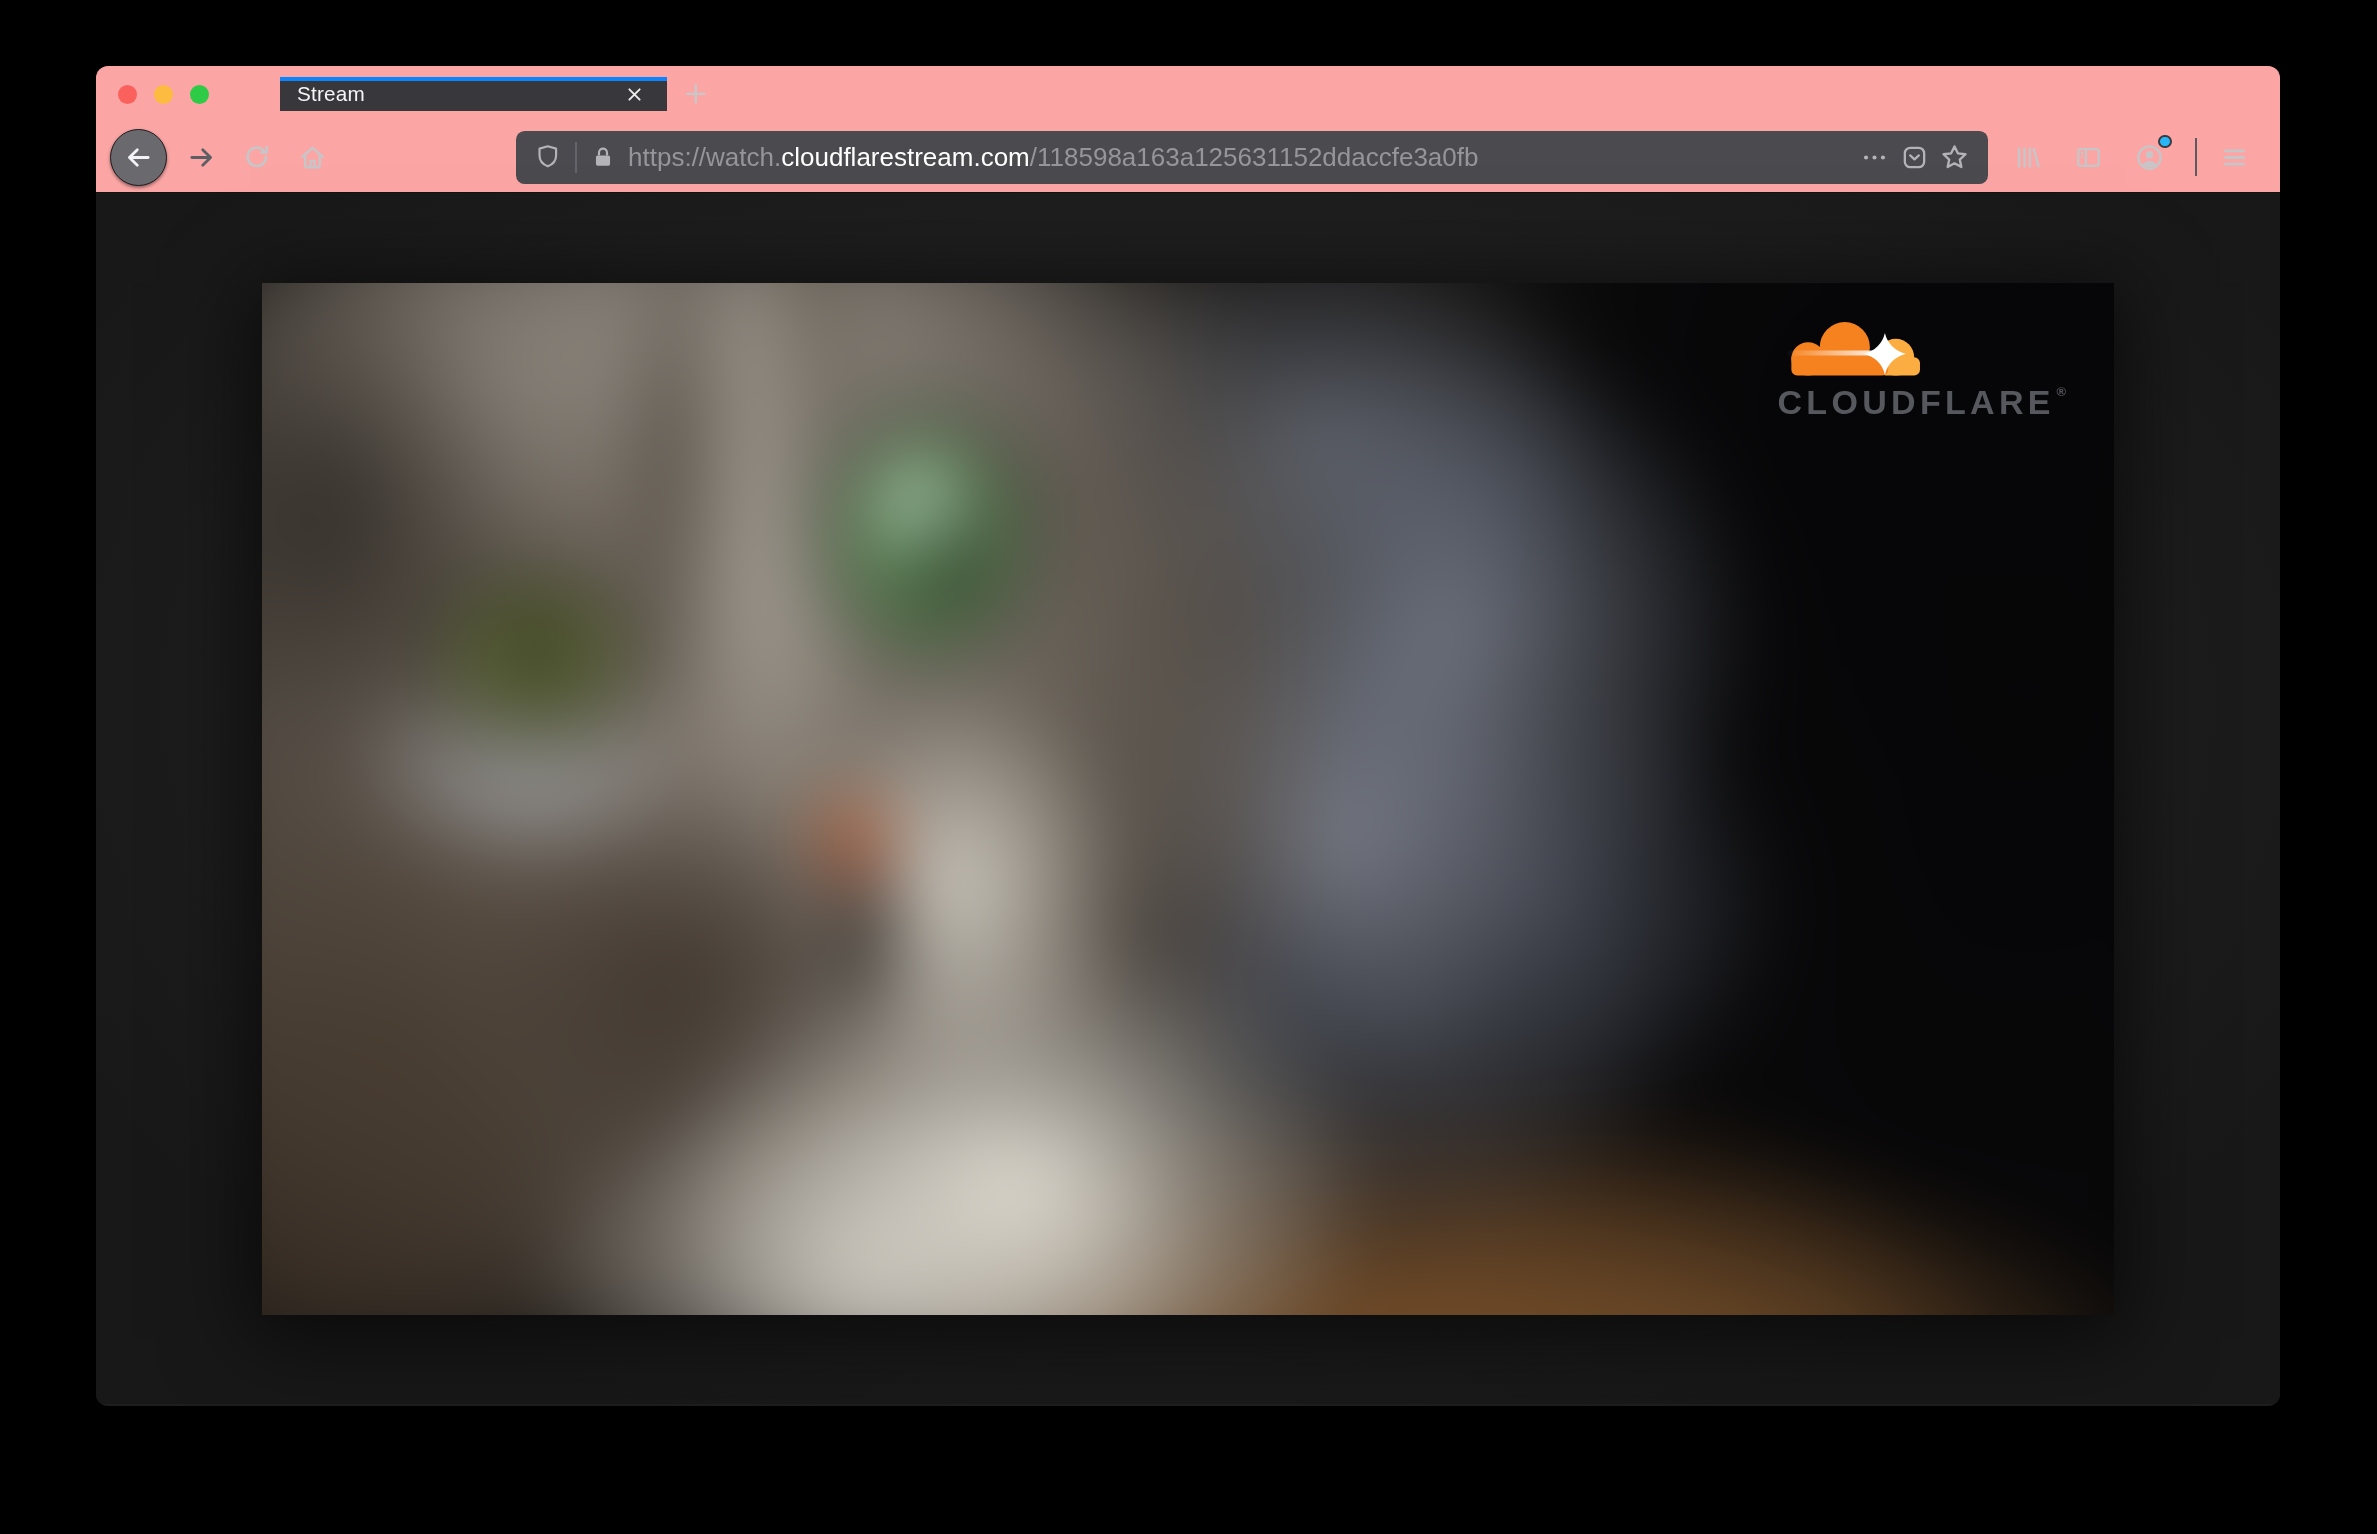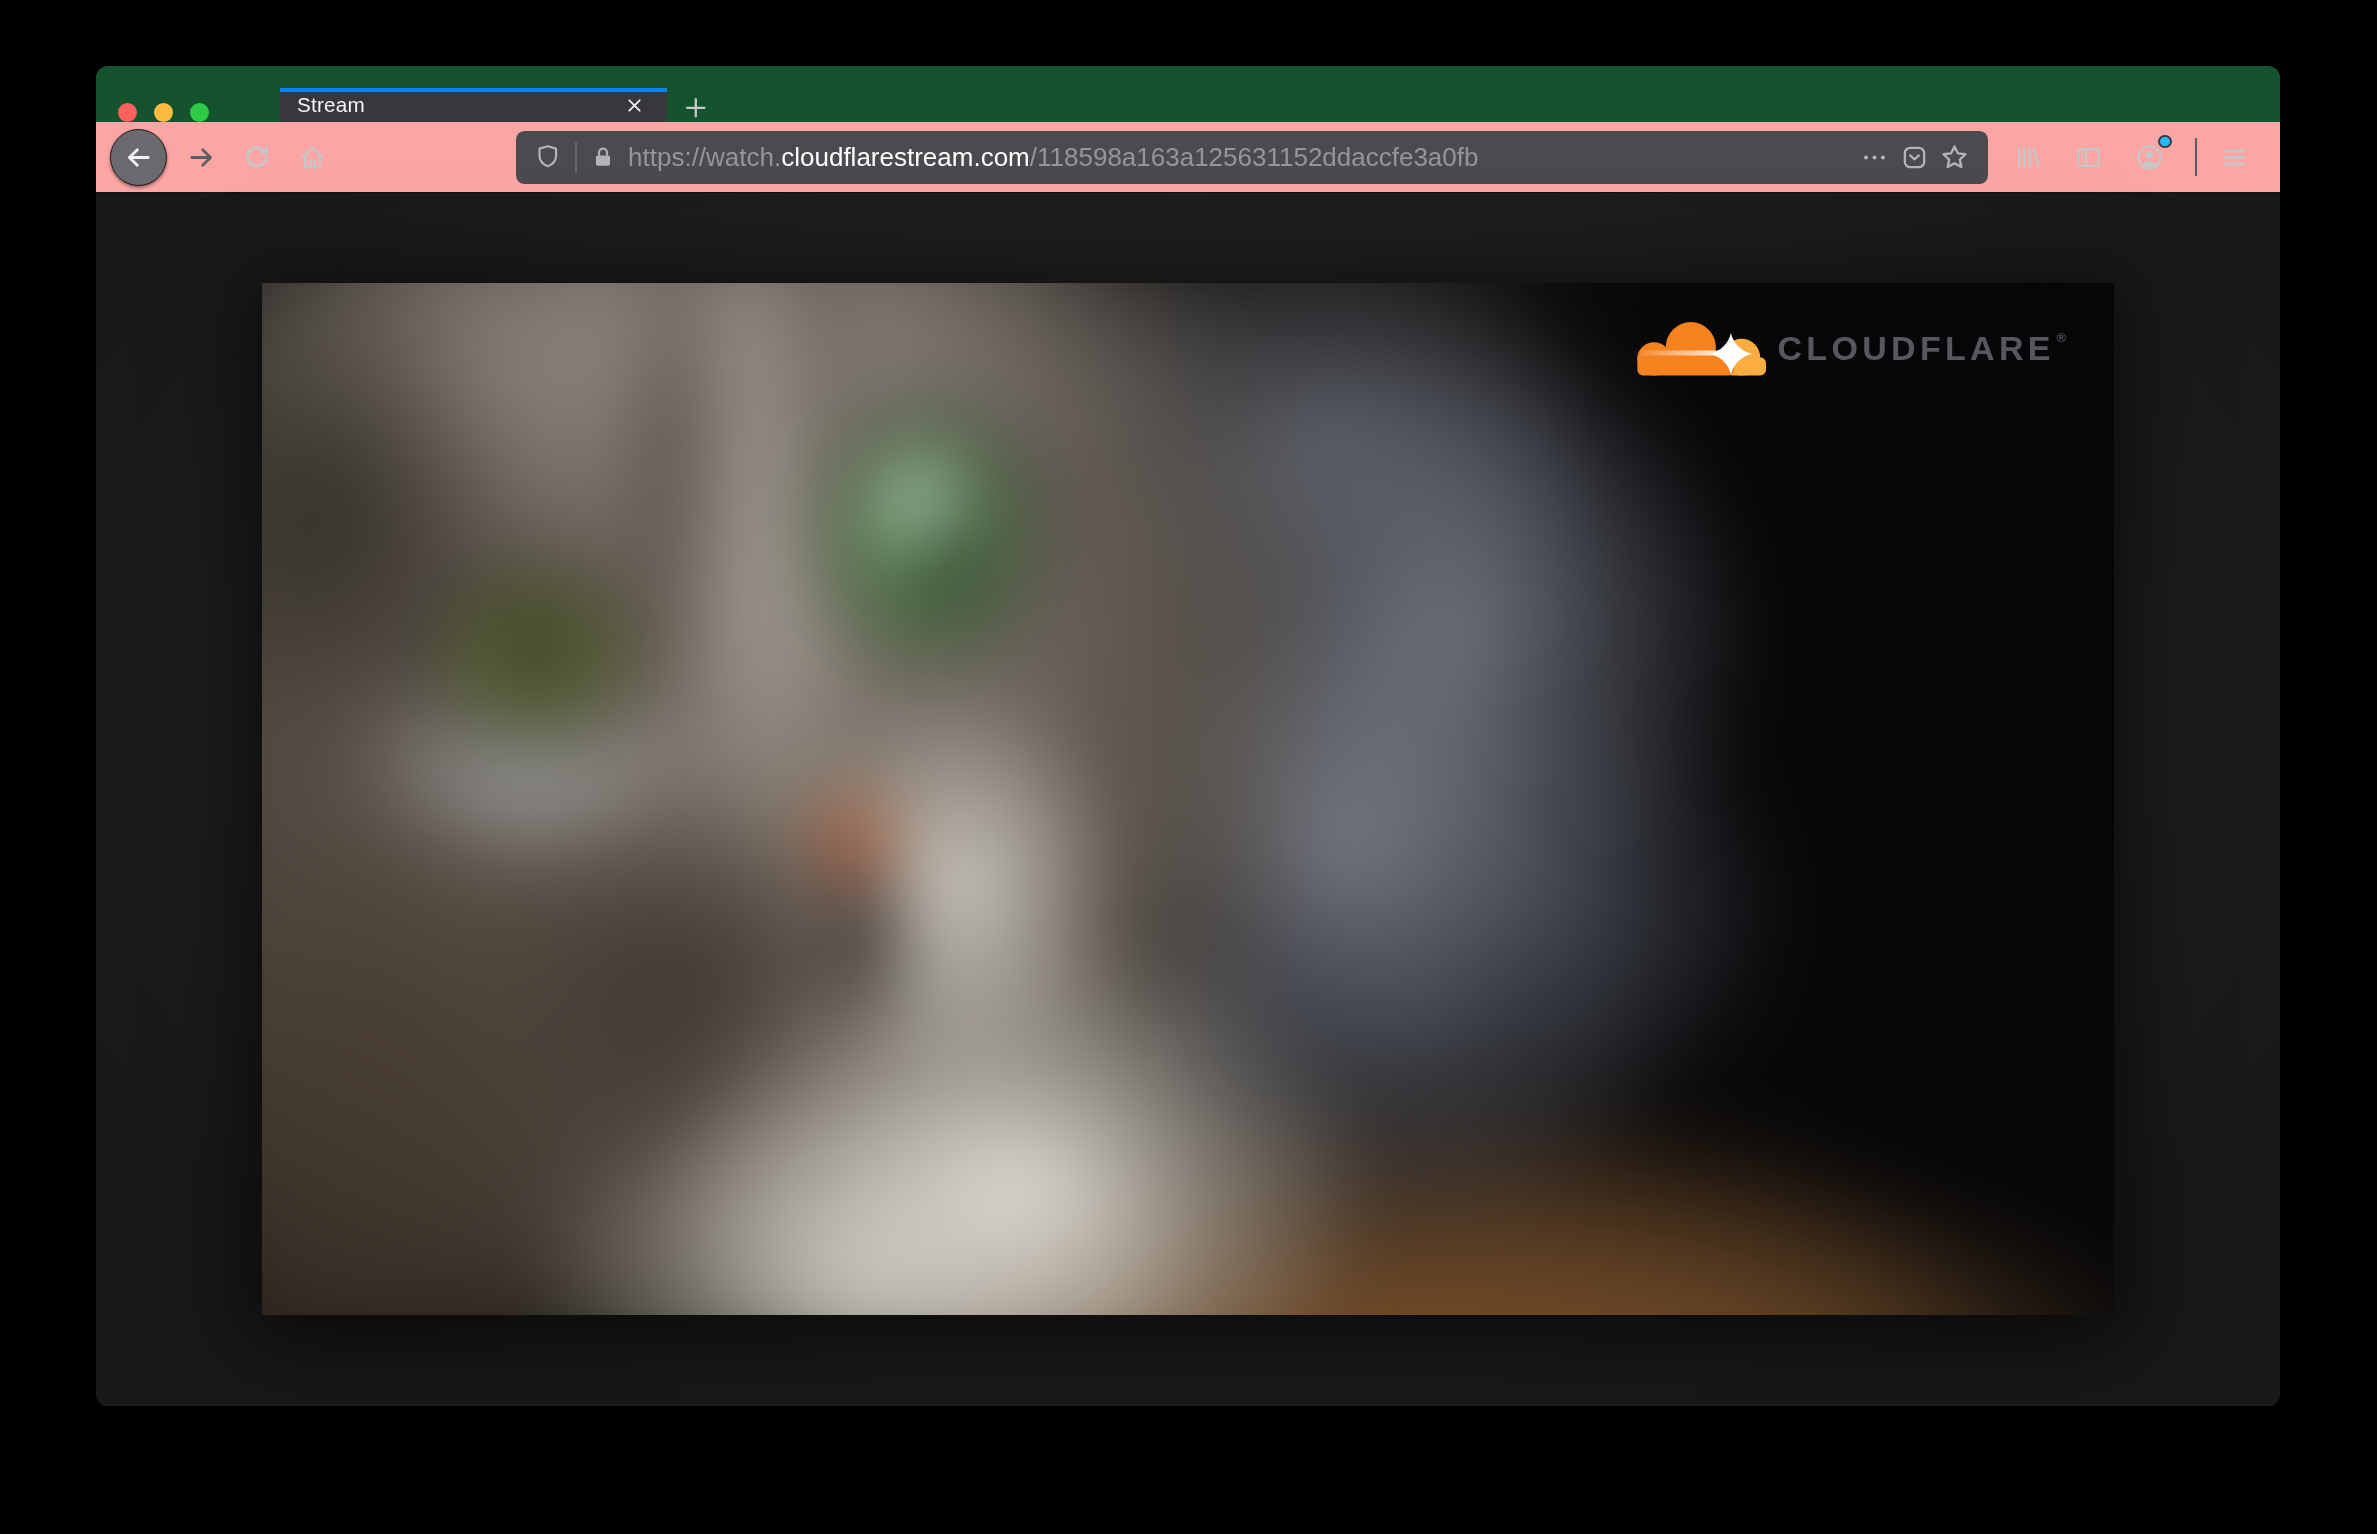--- a/index.html
+++ b/index.html
@@ -4,21 +4,21 @@
 <style>
   * { margin:0; padding:0; box-sizing:border-box; }
   html,body { width:2377px; height:1534px; background:#000; overflow:hidden;
               font-family:"Liberation Sans", sans-serif; }
 
   
   .window { position:absolute; left:96px; top:66px; width:2184px; height:1340px;
             border-radius:12px; overflow:hidden; background:#1e1e1e; }
 
   
-  .tabbar { height:56px; background:#14532d; display:flex; align-items:flex-end; }
+  .tabbar { height:56px; background:#fca5a5; display:flex; align-items:center; }
   .traffic-zone { width:184px; display:flex; align-items:center; padding-left:22.4px; gap:17px; }
   .light { width:19px; height:19px; border-radius:50%; }
   .light.red { background:#fb615c; }
   .light.yellow { background:#fdbc40; }
   .light.green { background:#2ecc46; }
 
   .tab { width:387px; background:#37373c; position:relative; display:flex; align-items:center;
          padding-left:17px; }
   .tab::before { content:""; position:absolute; left:0; top:0; right:0; height:4.3px; background:#0a84ff; }
   .tab-title { font-size:20.7px; color:#f5f5f7; letter-spacing:0.2px; }
@@ -95,22 +95,22 @@
       radial-gradient(216px 216px at 1293px 293px, rgba(31,35,45,.6), transparent 72%),
       radial-gradient(793px 379px at 1233px 1129px, rgba(118,78,41,.95), transparent 72%),
       radial-gradient(707px 345px at 1491px 1190px, rgba(138,94,49,.9), transparent 72%),
       radial-gradient(448px 233px at 1017px 1190px, rgba(98,67,37,.85), transparent 75%),
       radial-gradient(707px 1465px at 1836px 500px, rgba(5,5,7,.98), rgba(5,5,7,.7) 60%, transparent 85%),
       radial-gradient(560px 474px at 1707px 198px, rgba(7,7,9,.92), transparent 80%),
       radial-gradient(362px 276px at 121px 121px, rgba(16,15,13,.7), transparent 75%),
       linear-gradient(rgba(19,17,15,1), rgba(19,17,15,1));
   }
 
-  .cf-watermark { position:absolute; top:34px; right:48px; display:flex; flex-direction:row;
-                  align-items:center; gap:6.9px; }
+  .cf-watermark { position:absolute; top:34px; right:48px; display:flex; flex-direction:column;
+                  align-items:flex-start; gap:6.9px; }
   .cf-text { font-size:34px; font-weight:700; letter-spacing:4.3px; color:#57585e; line-height:1; }
   .cf-text .tm { font-size:13px; vertical-align:top; letter-spacing:0; margin-left:1.7px; }
 
   svg { display:block; }
 </style>
 </head>
 <body>
 
 <div class="window">
 

